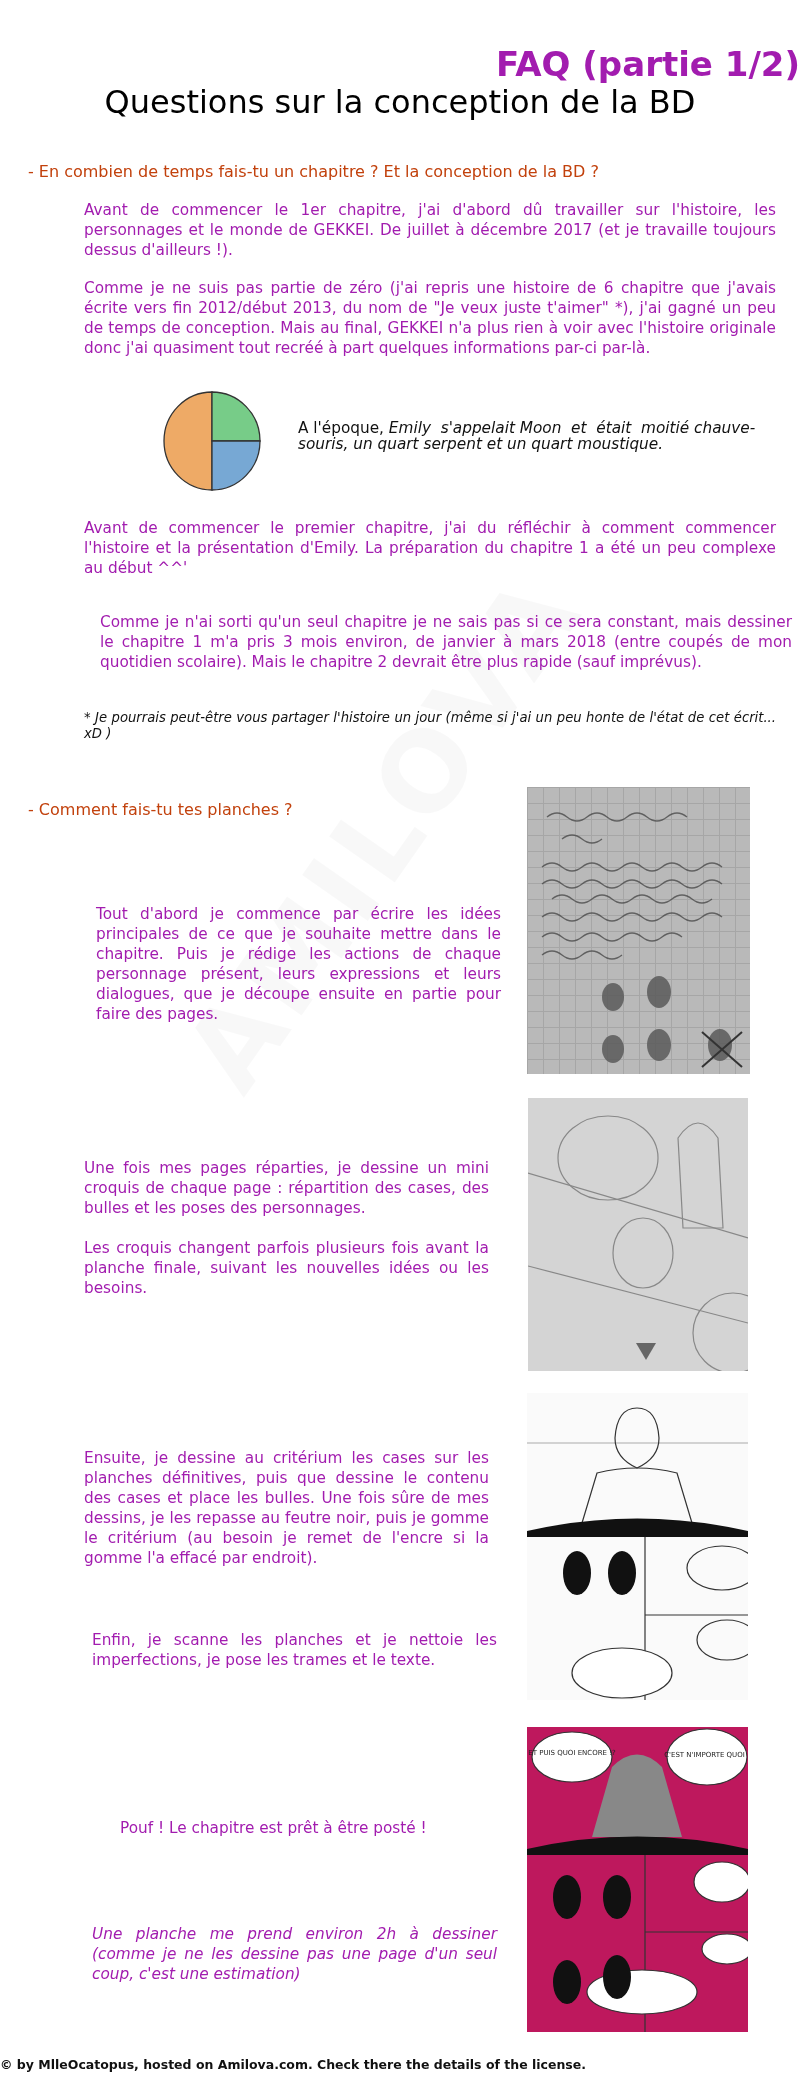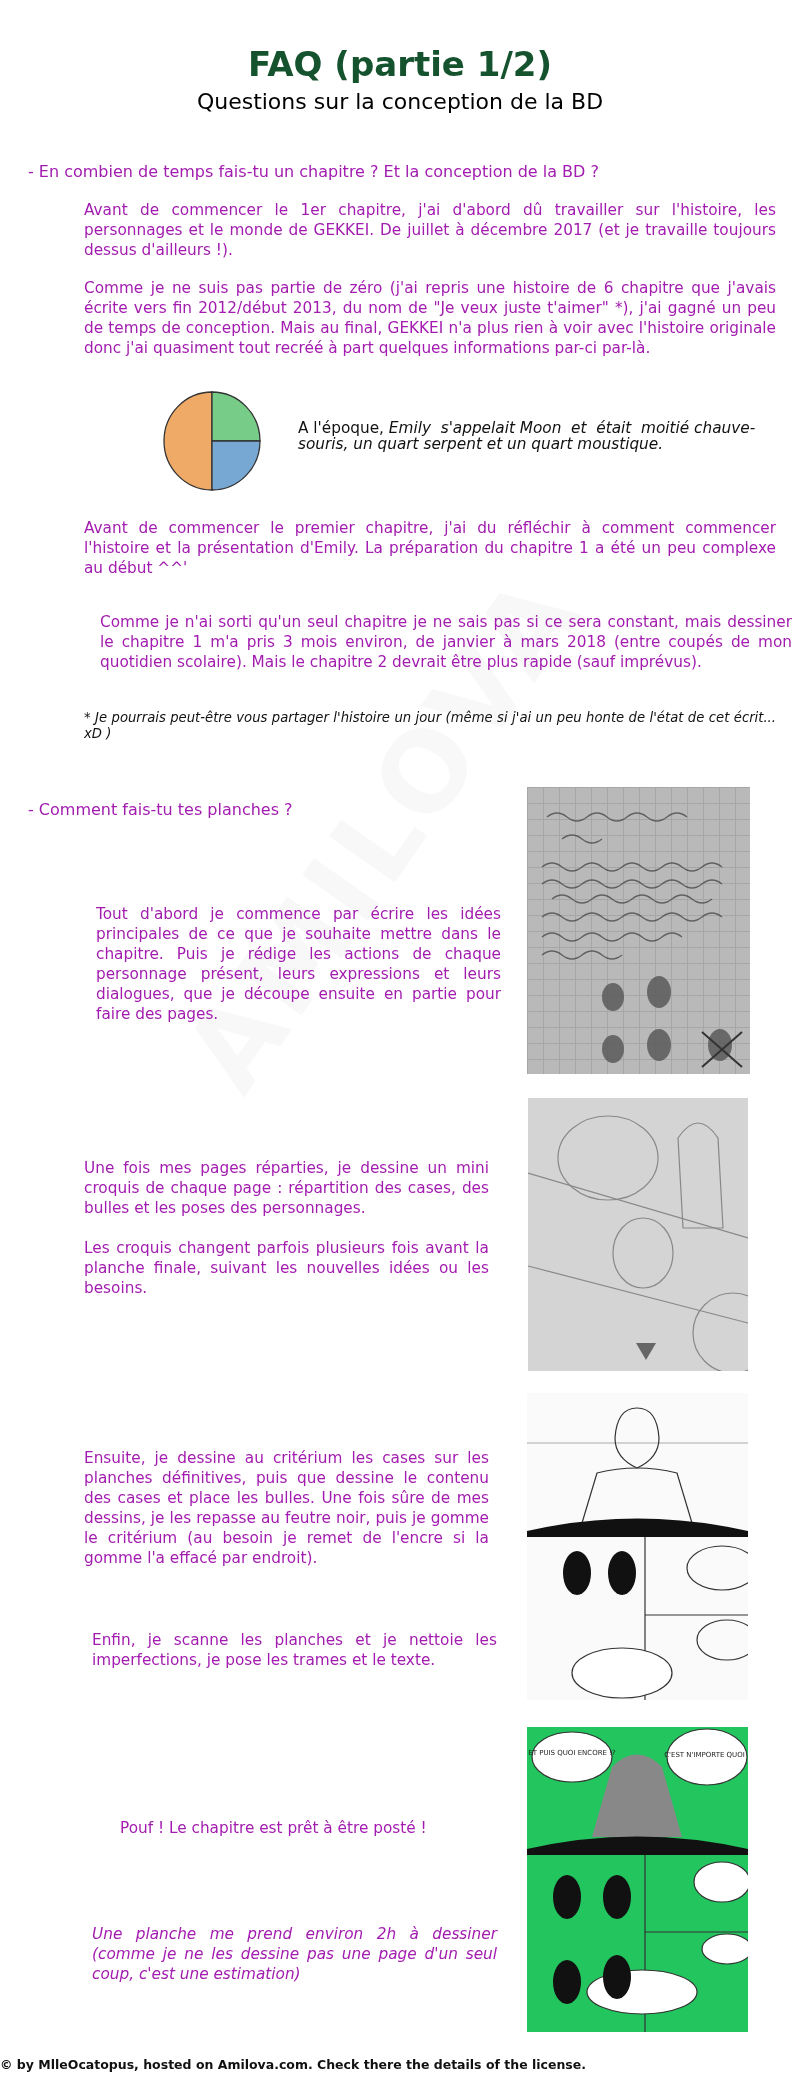--- a/index.html
+++ b/index.html
@@ -2,46 +2,46 @@
 <html><head>
   <meta charset="utf-8">
   <style>
     html, body { margin: 0; padding: 0; background: #ffffff; }
     body {
       width: 800px; height: 2075px; position: relative; overflow: hidden;
       font-family: "DejaVu Sans", sans-serif; color: #111;
     }
     .abs { position: absolute; }
     .title {
-      left: 0; width: 800px; top: 44px; text-align: center;
-      font-size: 34px; font-weight: bold; line-height: 40px; color: #14532d;
+      left: 0; width: 800px; top: 44px; text-align: right;
+      font-size: 34px; font-weight: bold; line-height: 40px; color: #a21caf;
     }
     .subtitle {
       left: 0; width: 800px; top: 86px; text-align: center;
-      font-size: 22px; line-height: 32px; color: #000;
+      font-size: 32px; line-height: 32px; color: #000;
     }
     .q-heading {
-      left: 28px; font-size: 16px; line-height: 20px; color: #a21caf;
+      left: 28px; font-size: 16px; line-height: 20px; color: #c2410c;
     }
     .para {
       font-size: 15.3px; line-height: 20px; text-align: justify; color: #a21caf;
     }
     .para.wide { left: 84px; width: 692px; }
     .para.col { left: 84px; width: 405px; }
     .italic { font-style: italic; }
     .note { font-size: 13.2px; line-height: 16px; font-style: italic; left: 84px; width: 692px; text-align: justify; }
     .pie-wrap { left: 163px; top: 391px; width: 98px; height: 100px; }
     .pie-caption { left: 298px; top: 420px; width: 480px; font-size: 15.3px; line-height: 16px; }
     .img-box {
       position: absolute; overflow: hidden; background: #dcdcdc;
     }
     .img1 { left: 527px; top: 787px; width: 223px; height: 287px; background: #b9b9b9; }
     .img2 { left: 528px; top: 1098px; width: 220px; height: 273px; background: #d0d0d0; }
     .img3 { left: 527px; top: 1393px; width: 221px; height: 307px; background: #fafafa; }
-    .img4 { left: 527px; top: 1727px; width: 221px; height: 305px; background: #22c55e; }
+    .img4 { left: 527px; top: 1727px; width: 221px; height: 305px; background: #be185d; }
     .grid {
       position: absolute; inset: 0;
       background-image:
         linear-gradient(#9a9a9a 1px, transparent 1px),
         linear-gradient(90deg, #9a9a9a 1px, transparent 1px);
       background-size: 16px 16px;
       opacity: 0.6;
     }
     .footer {
       left: 0; top: 2057px; font-size: 12.5px; line-height: 16px; color: #111; font-weight: bold;

